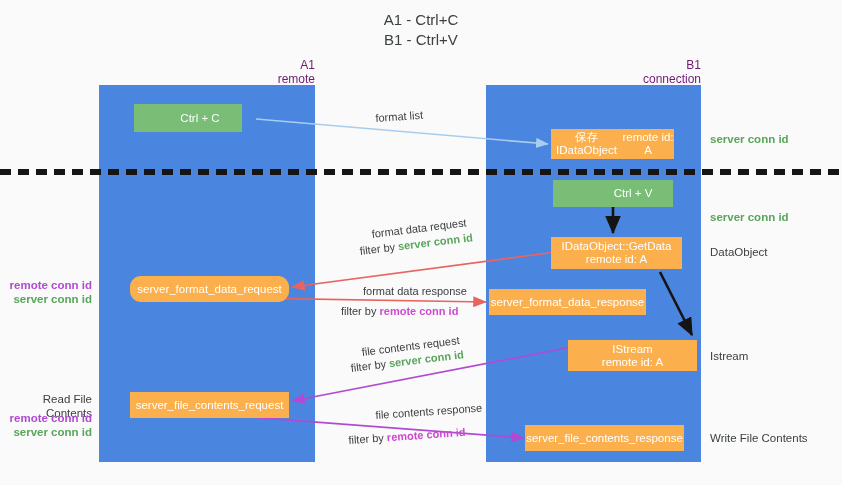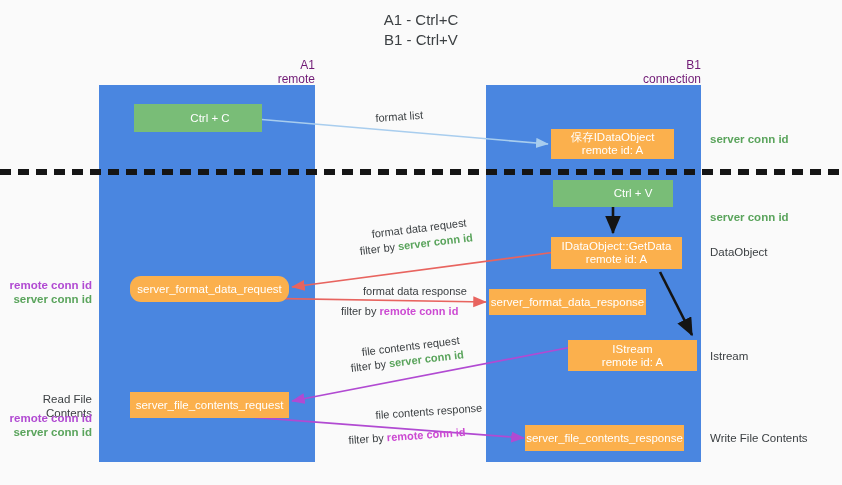--- a/index.html
+++ b/index.html
@@ -101,33 +101,33 @@
 
     <line x1="556" y1="252" x2="292" y2="287" stroke="#e8645f" stroke-width="1.7" marker-end="url(#ah-red)"></line>
 
     <line x1="133" y1="296" x2="486" y2="302" stroke="#e8645f" stroke-width="1.7" marker-end="url(#ah-red)"></line>
 
     <line x1="572" y1="347" x2="292" y2="401" stroke="#b14ad2" stroke-width="1.7" marker-end="url(#ah-purple)"></line>
 
     <line x1="133" y1="408" x2="524" y2="438" stroke="#b14ad2" stroke-width="1.7" marker-end="url(#ah-purple)"></line>
   </svg>
 
-  <div class="abs box green" style="left:134px;top:104px;width:128px;height:28px;padding-left:24px;">
+  <div class="abs box green" style="left:134px;top:104px;width:108px;height:28px;padding-left:24px;">
     <span>Ctrl + C</span>
   </div>
 
   <div class="abs box orange" style="left:130px;top:276px;width:159px;height:26px;border-radius:11px;">
     <span>server_format_data_request</span>
   </div>
 
   <div class="abs box orange" style="left:130px;top:392px;width:159px;height:26px;">
     <span>server_file_contents_request</span>
   </div>
 
-  <div class="abs box orange" style="left:551px;top:129px;width:123px;height:30px;flex-direction:column;">
+  <div class="abs box orange" style="left:551px;top:129px;width:123px;height:30px;">
     <span>保存IDataObject</span>
     <span>remote id: A</span>
   </div>
 
   <div class="abs box green" style="left:553px;top:180px;width:120px;height:27px;padding-left:40px;">
     <span>Ctrl + V</span>
   </div>
 
   <div class="abs box orange" style="left:551px;top:237px;width:131px;height:32px;flex-direction:column;">
     <span>IDataObject::GetData</span>

